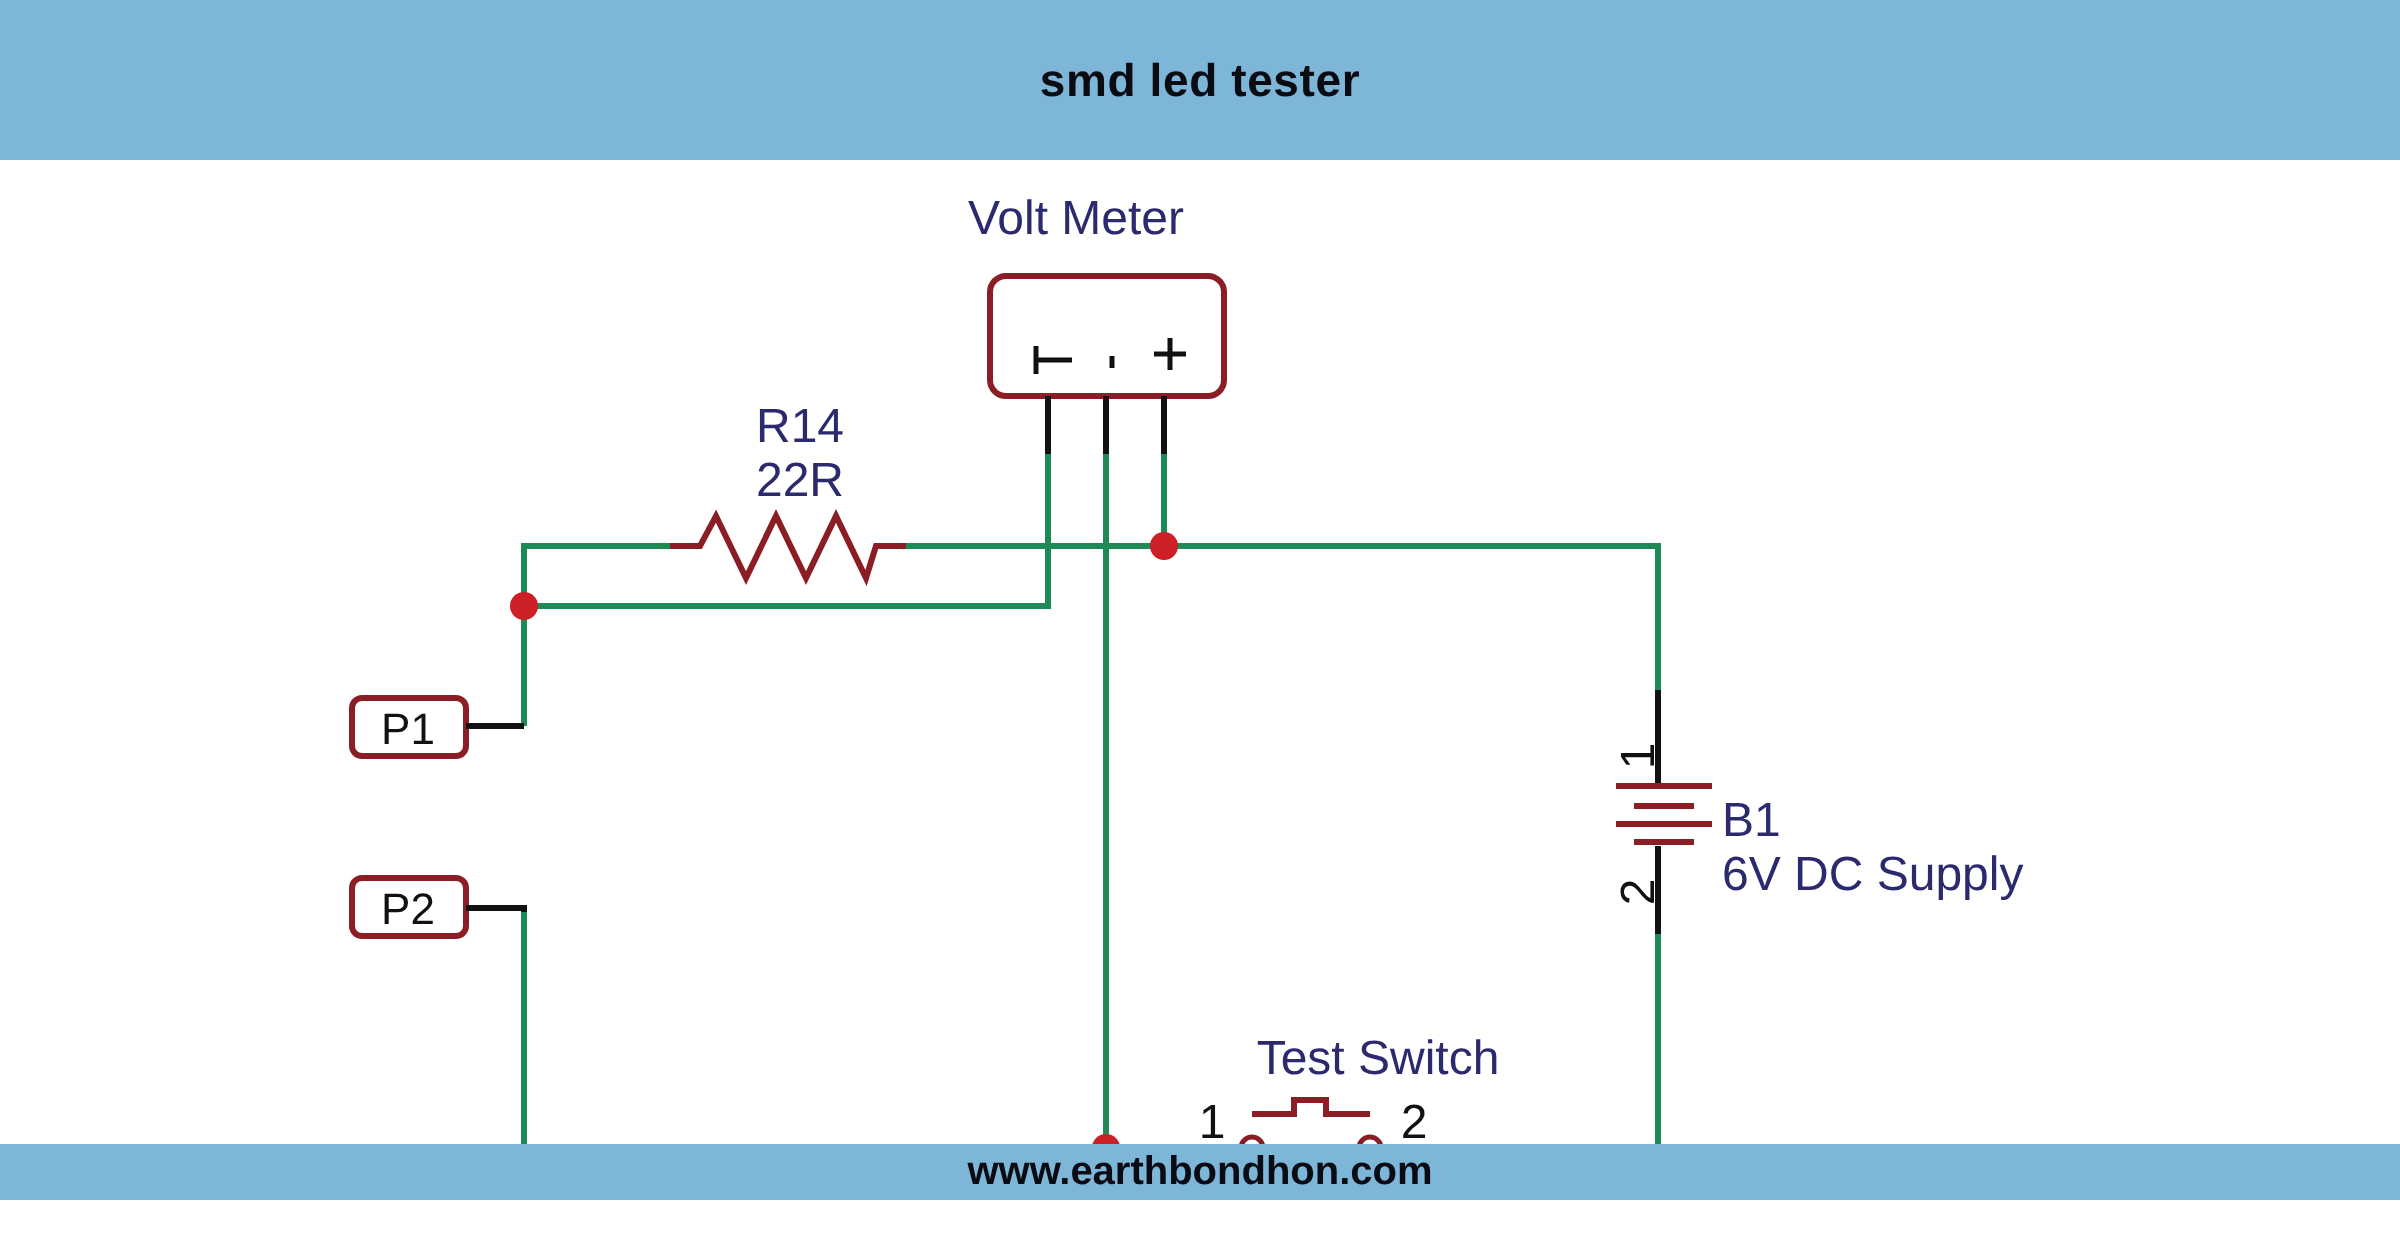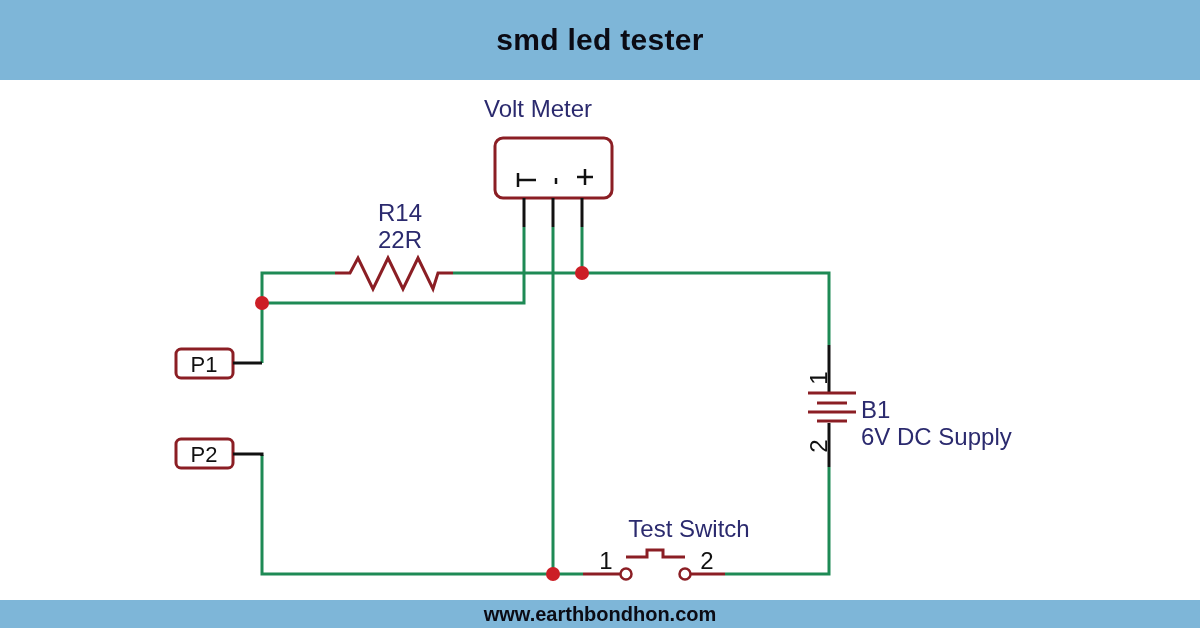--- a/index.html
+++ b/index.html
@@ -1,22 +1,22 @@
 <!DOCTYPE html>
 <html><head>
 <meta charset="utf-8">
 <style>
   html, body { margin: 0; padding: 0; }
   body { width: 1200px; height: 628px; position: relative; background: #ffffff; overflow: hidden;
          font-family: "Liberation Sans", "DejaVu Sans", sans-serif; }
   .banner { position: absolute; left: 0; width: 1200px; background: #7eb6d8; display: flex;
             align-items: center; justify-content: center; color: #0b0b14; }
   .banner.top { top: 0; height: 80px; }
-  .banner.top span { font-size: 30px; font-weight: bold; letter-spacing: 0.3px; }
-  .banner.bottom { top: 600px; height: 28px; text-align: right; }
+  .banner.top span { font-size: 23px; font-weight: bold; letter-spacing: 0.3px; }
+  .banner.bottom { top: 572px; height: 28px; text-align: right; }
   .banner.bottom span { font-size: 20px; font-weight: bold; }
   svg.schem { position: absolute; left: 0; top: 0; }
   .lbl { fill: #2b2a6e; font-family: "Liberation Sans", "DejaVu Sans", sans-serif; font-size: 24px; }
   .pin { fill: #111; font-family: "Liberation Sans", "DejaVu Sans", sans-serif; font-size: 24px; }
   .port { fill: #111; font-family: "Liberation Sans", "DejaVu Sans", sans-serif; font-size: 22px; }
   .wire { stroke: #1e8a55; stroke-width: 3; fill: none; }
   .lead { stroke: #111; stroke-width: 3; fill: none; }
   .comp { stroke: #8b1e24; stroke-width: 3; fill: none; }
   .junction { fill: #cc1f26; }
 </style>

